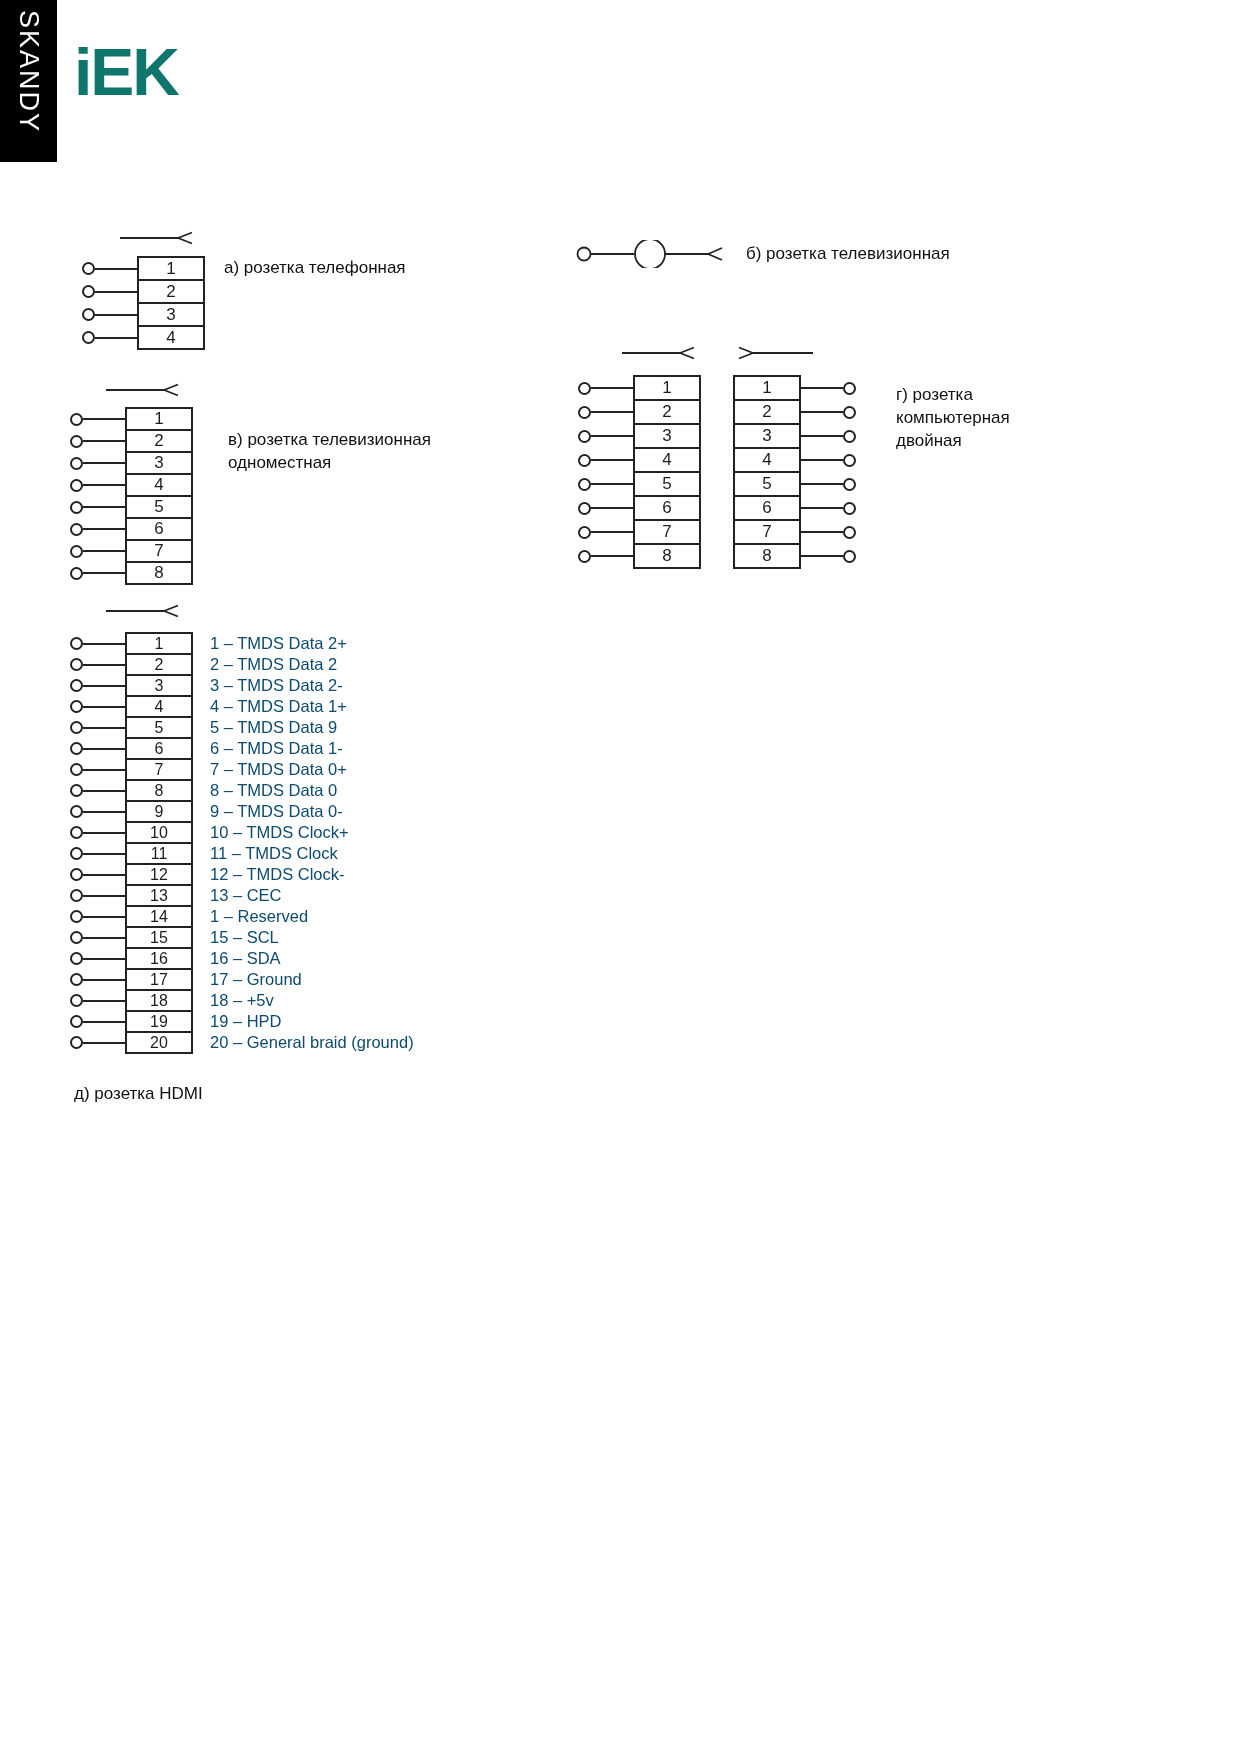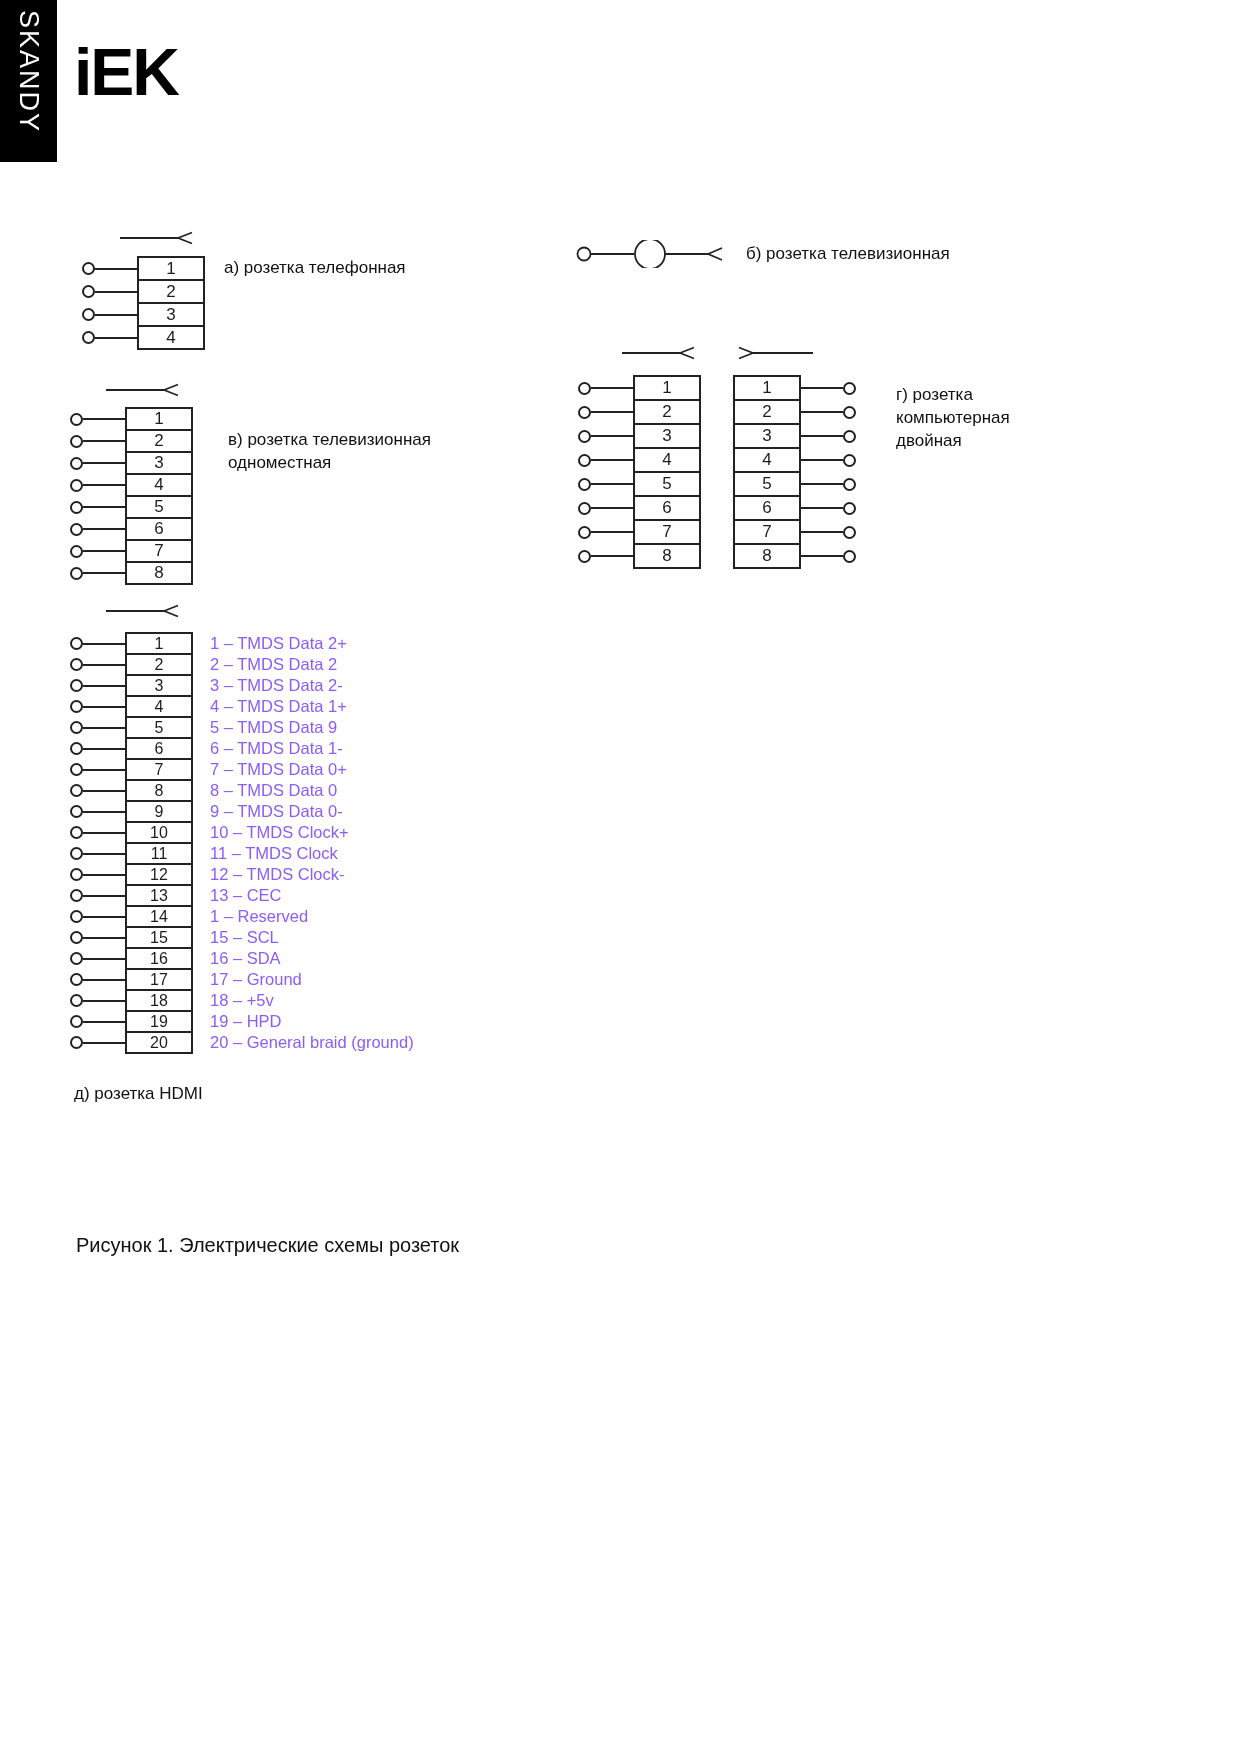--- a/index.html
+++ b/index.html
@@ -10,21 +10,21 @@
   
   .sidebar-tab{
     position:absolute;left:0;top:0;width:57px;height:162px;background:#000;
     display:flex;align-items:flex-start;justify-content:center;
   }
   .sidebar-tab span{
     writing-mode:vertical-rl;color:#fff;font-size:27px;letter-spacing:2px;padding-top:10px;
   }
   .logo{
     position:absolute;left:74px;top:34px;font-size:66px;font-weight:bold;
-    letter-spacing:-2px;color:#000000;
+    letter-spacing:-2px;color:#0f766e;
   }
   
   .pin-col{position:absolute;display:flex;flex-direction:column;align-items:flex-start;}
   .pin-row{display:flex;align-items:center;}
   .pin-row + .pin-row{margin-top:-2px;}
   .terminal{width:13px;height:13px;border:2px solid #222;border-radius:50%;background:#fff;box-sizing:border-box;flex:none;}
   .wire{width:42px;height:0;border-top:2px solid #222;flex:none;}
   .pin-box{
     width:68px;align-self:stretch;border:2px solid #222;box-sizing:border-box;
     display:flex;align-items:center;justify-content:center;font-size:17px;background:#fff;flex:none;
@@ -34,21 +34,21 @@
   .pitch24 .pin-row{height:26px;}
   .pitch21 .pin-row{height:23px;}
   .pitch21 .pin-box{font-size:16px;}
   .mirror .pin-row{flex-direction:row-reverse;}
   
   .sym{position:absolute;}
   .sym line, .sym circle{stroke:#222;stroke-width:1.8;fill:none;}
   .sym circle{fill:#fff;}
   
   .dlabel{position:absolute;font-size:17px;line-height:23px;color:#111;}
-  .hdmi-functions{position:absolute;left:210px;top:633px;font-size:16.5px;line-height:21px;color:#8b5cf6;}
+  .hdmi-functions{position:absolute;left:210px;top:633px;font-size:16.5px;line-height:21px;color:#0c4a6e;}
   .hdmi-functions div{height:21px;}
   .hdmi-caption{position:absolute;left:74px;top:1084px;font-size:17px;color:#111;}
   .fig-caption{position:absolute;left:76px;top:1234px;font-size:20px;color:#111;}
 </style>
 </head>
 <body>
 
 <div class="page">
 
   <div class="sidebar-tab">
@@ -379,15 +379,14 @@
       <div>1 – Reserved</div>
       <div>15 – SCL</div>
       <div>16 – SDA</div>
       <div>17 – Ground</div>
       <div>18 – +5v</div>
       <div>19 – HPD</div>
       <div>20 – General braid (ground)</div>
     </div>
   <div class="hdmi-caption">д) розетка HDMI</div>
 
-  <div class="fig-caption">Рисунок 1. Электрические схемы розеток</div>
 
 </div>
 
 </body></html>

